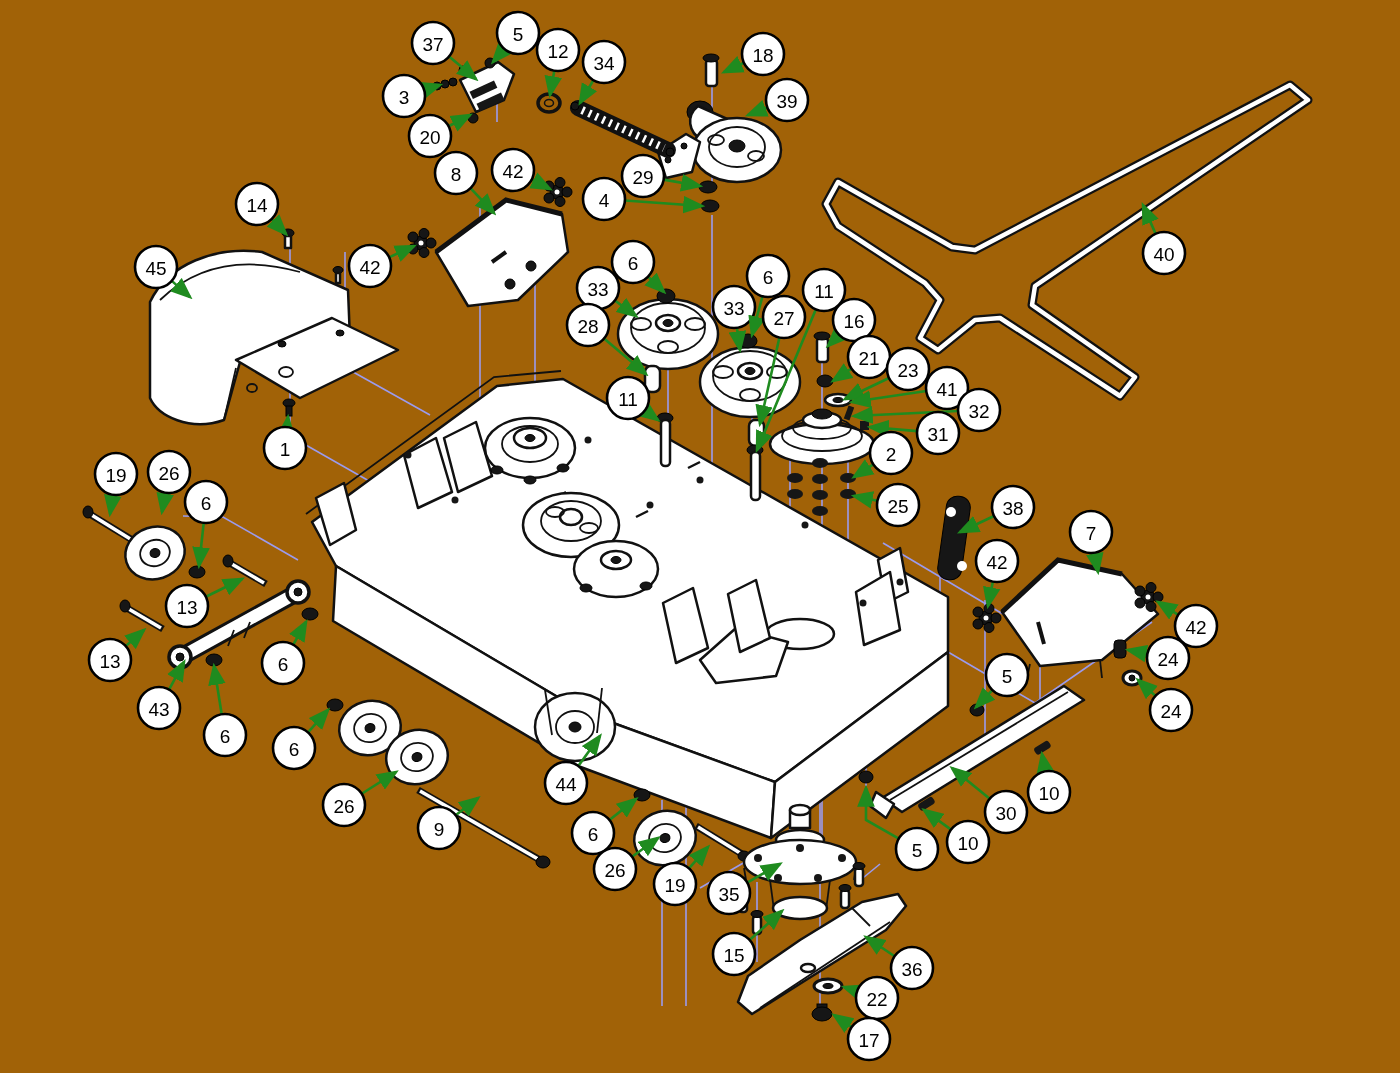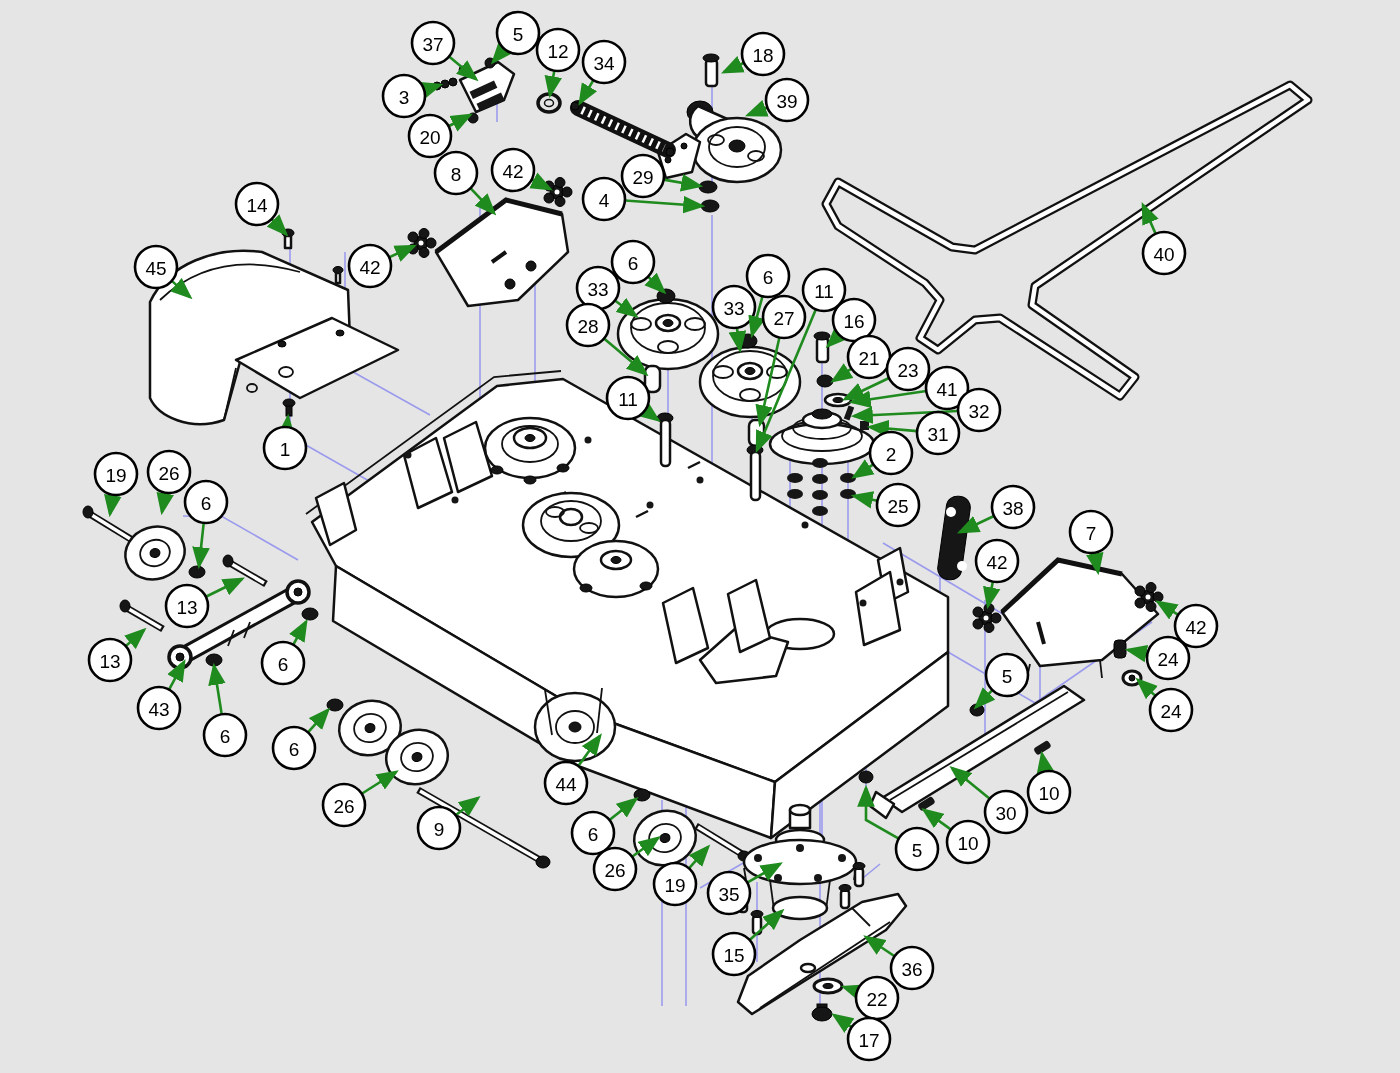--- a/index.html
+++ b/index.html
@@ -1,16 +1,16 @@
 <!DOCTYPE html>
 <html><head>
 <meta charset="utf-8">
 <style>
   html,body{margin:0;padding:0;background:#ffffff;}
-  .stage{position:relative;width:1400px;height:1073px;background:#e5e5e5;overflow:hidden;
+  .stage{position:relative;width:1400px;height:1073px;background:#a16207;overflow:hidden;
          font-family:"Liberation Sans",sans-serif;}
   svg{display:block;}
   .balloon-num{font-family:"Liberation Sans",sans-serif;font-size:19px;fill:#000;
                text-anchor:middle;dominant-baseline:central;}
   .outline{fill:#ffffff;stroke:#111;stroke-width:2.5;stroke-linejoin:round;}
   .thin{fill:none;stroke:#111;stroke-width:1.8;}
   .dark{fill:#161616;stroke:#000;stroke-width:1;}
   .align{stroke:#9b9bee;stroke-width:1.6;fill:none;}
 </style>
 </head>

